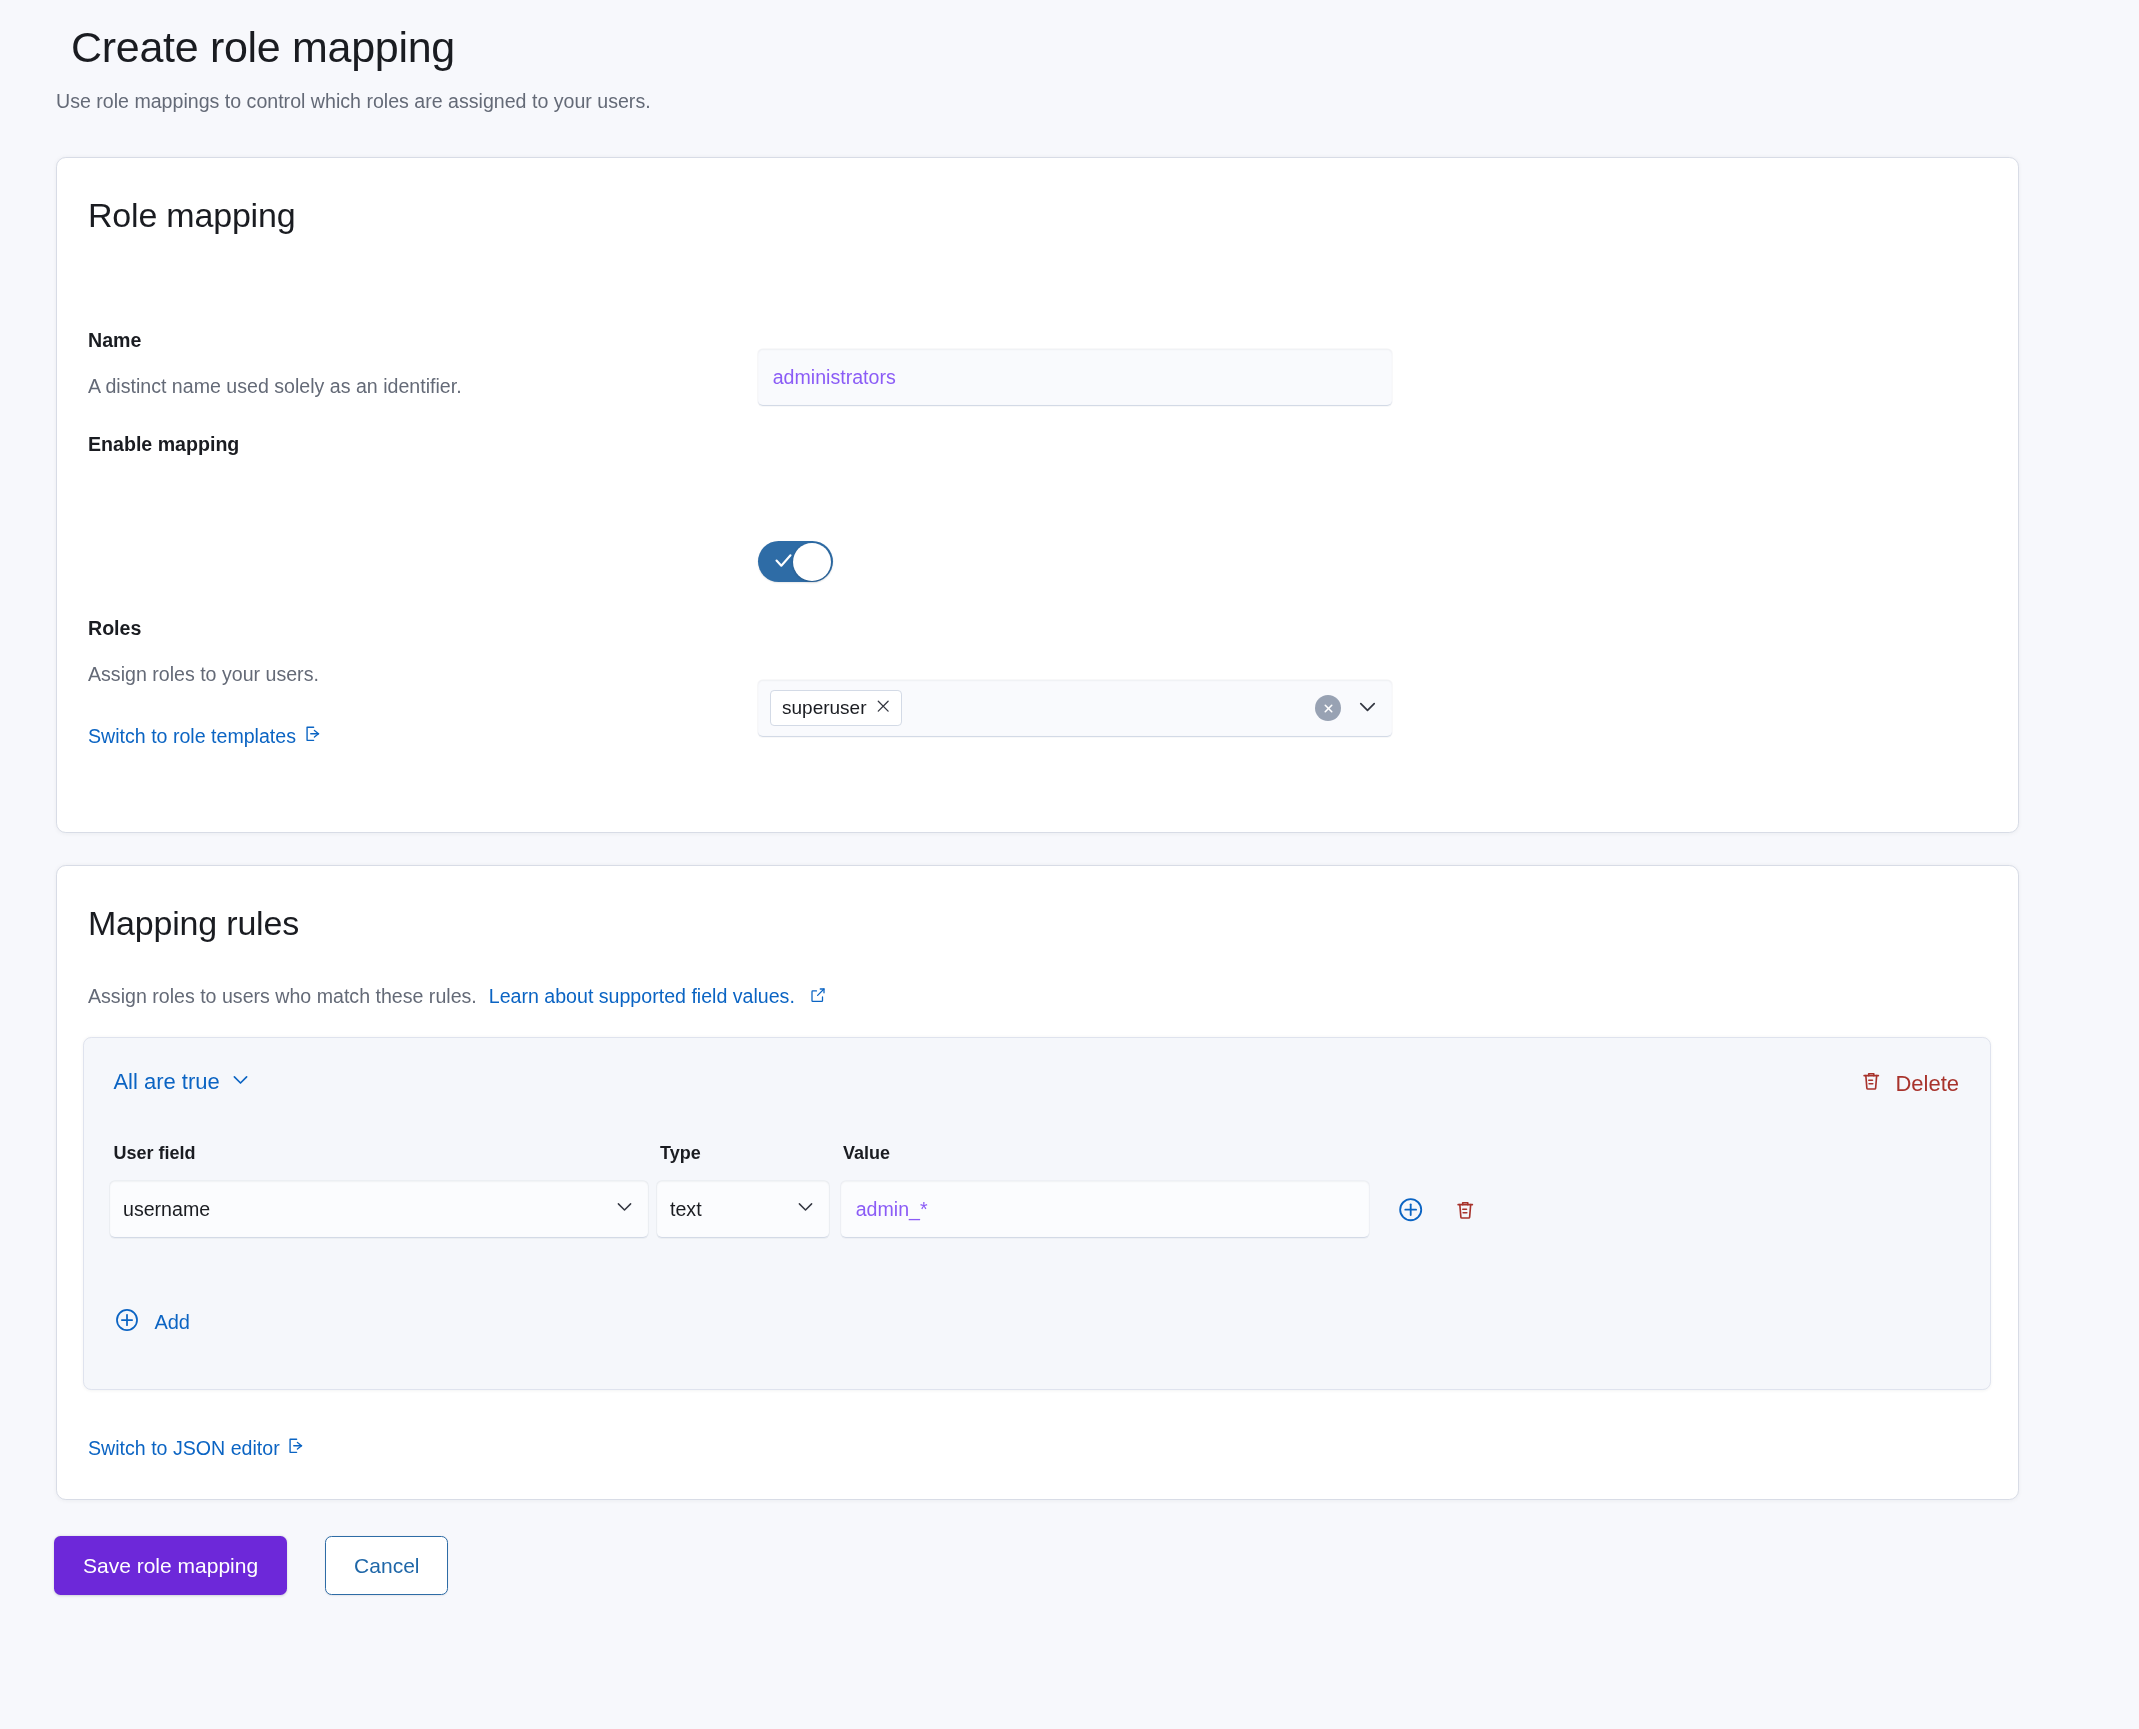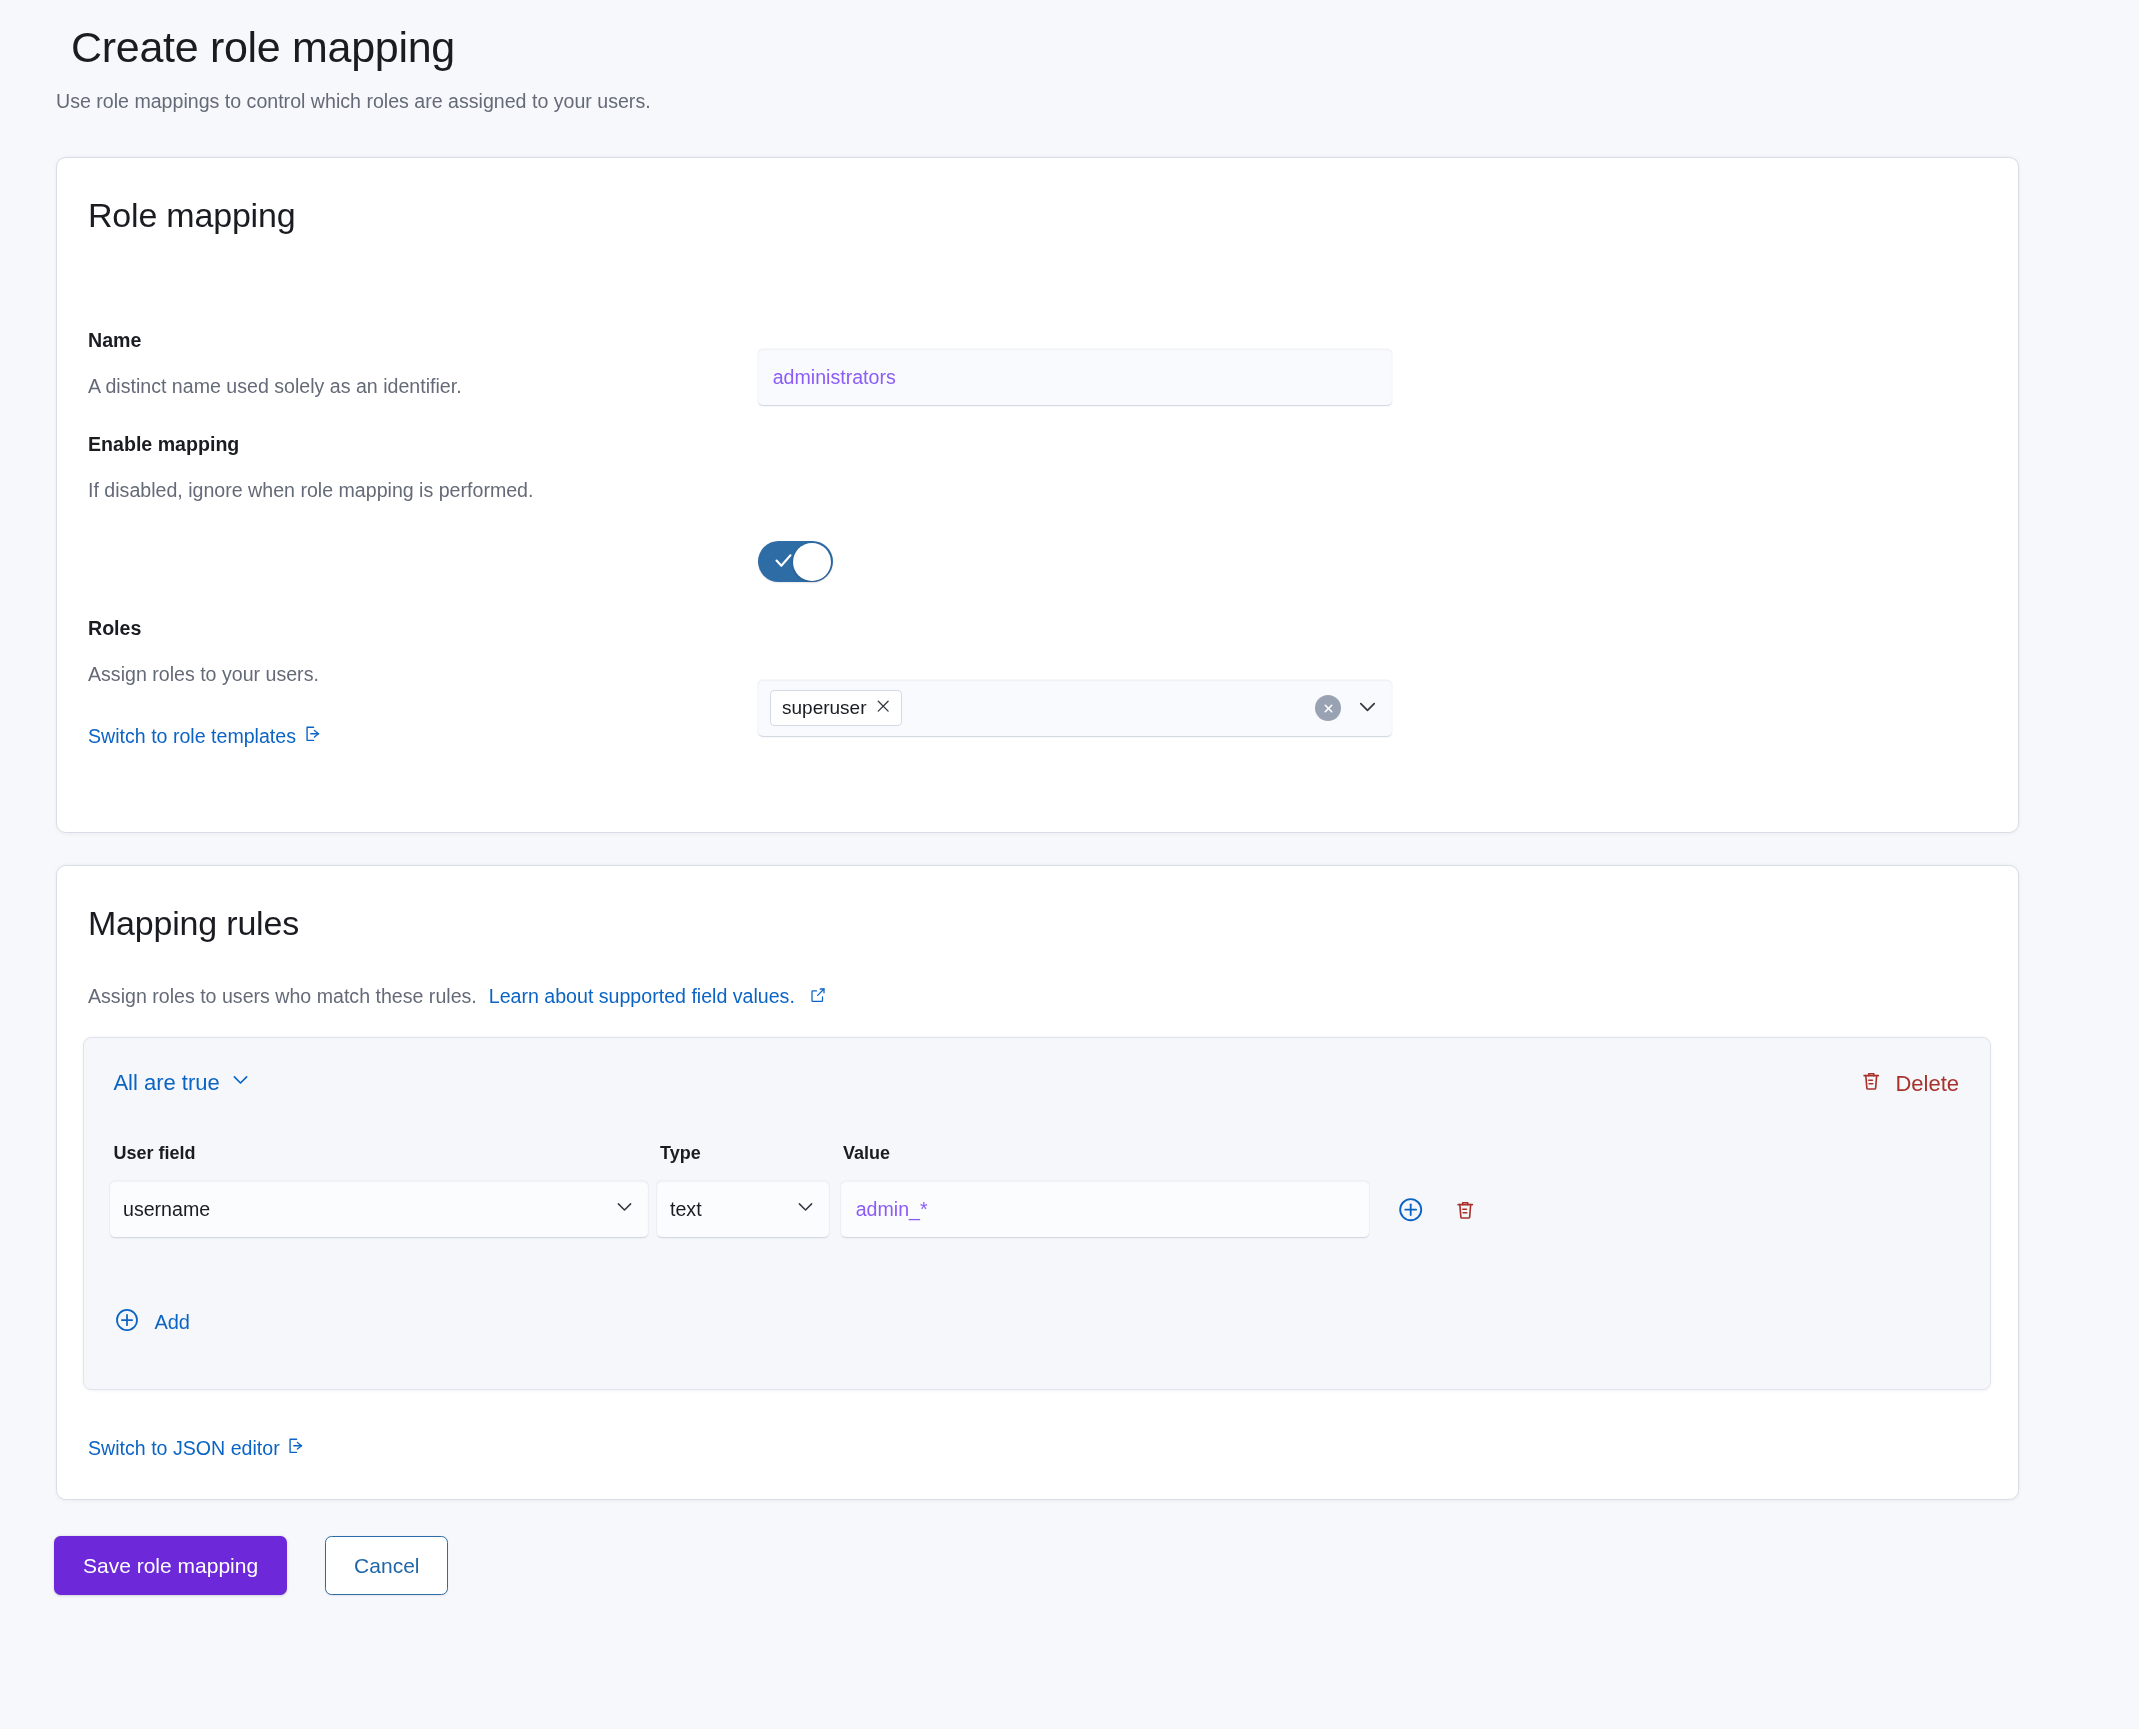--- a/index.html
+++ b/index.html
@@ -127,21 +127,21 @@
     border: 0.8px solid #dfe3ee;
     border-radius: 8.2px;
     box-shadow: 0 0.8px 3.3px rgba(23,30,44,0.05);
   }
   .group-head {
     position: absolute; left: 0; top: 0; width: 100%; height: 90px;
   }
   #all-are-true {
     position: absolute; left: 29.4px; top: 31px;
     color: #0b64c3; font-size: 22px;
-    display: inline-flex; align-items: center; gap: 9.8px; cursor: pointer;
+    display: inline-flex; align-items: flex-start; gap: 9.8px; cursor: pointer;
   }
   #delete-group {
     position: absolute; right: 31px; top: 31px;
     color: #a8332c; font-size: 22px;
     display: inline-flex; align-items: center; gap: 11.5px; cursor: pointer;
   }
 
   .col-label {
     position: absolute;
     font-size: 18px; font-weight: 700; color: #1a1c21;
@@ -212,21 +212,20 @@
     <div class="form-row" style="left:31px;top:170px;width:622px;">
       <p class="field-label">Name</p>
       <p class="field-help">A distinct name used solely as an identifier.</p>
     </div>
     <div style="position:absolute;left:701px;top:191px;width:634px;height:57px;">
       <input class="text-input" type="text" id="name-input" value="administrators" style="">
     </div>
 
     <div class="form-row" style="left:31px;top:274px;width:622px;">
       <p class="field-label">Enable mapping</p>
-      <p class="field-help">If disabled, ignore when role mapping is performed.</p>
     </div>
     <div style="position:absolute;left:701px;top:383px;">
       <div class="toggle">
         <span class="check">
           <svg width="21" height="21" viewBox="0 0 24 24" fill="none" stroke="#ffffff" stroke-width="2.4" stroke-linecap="round" stroke-linejoin="round">
             <polyline points="4,12 9.5,18 20,6"></polyline>
           </svg>
         </span>
         <span class="knob"></span>
       </div>

